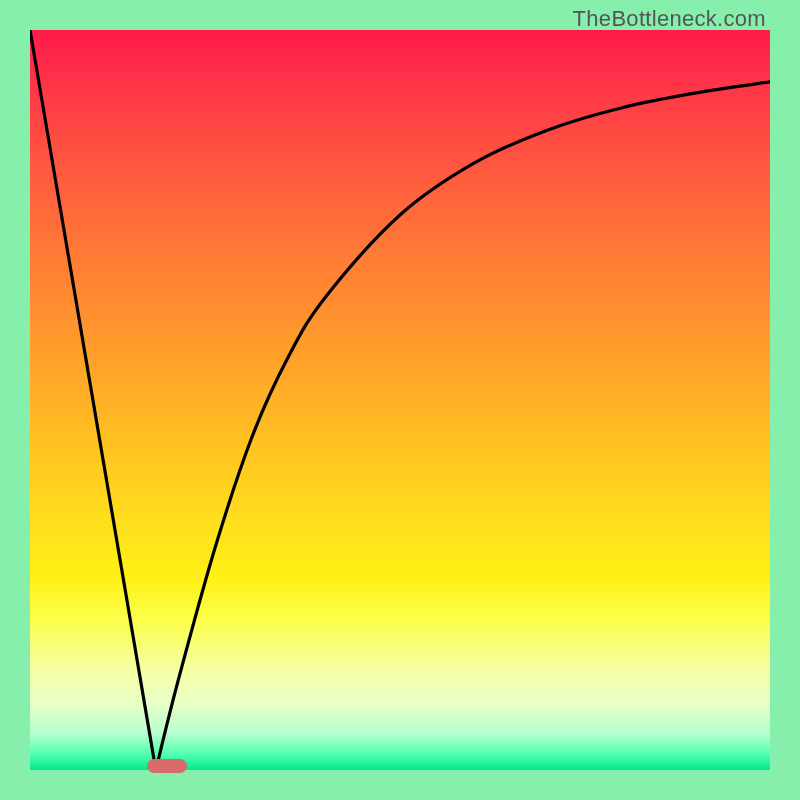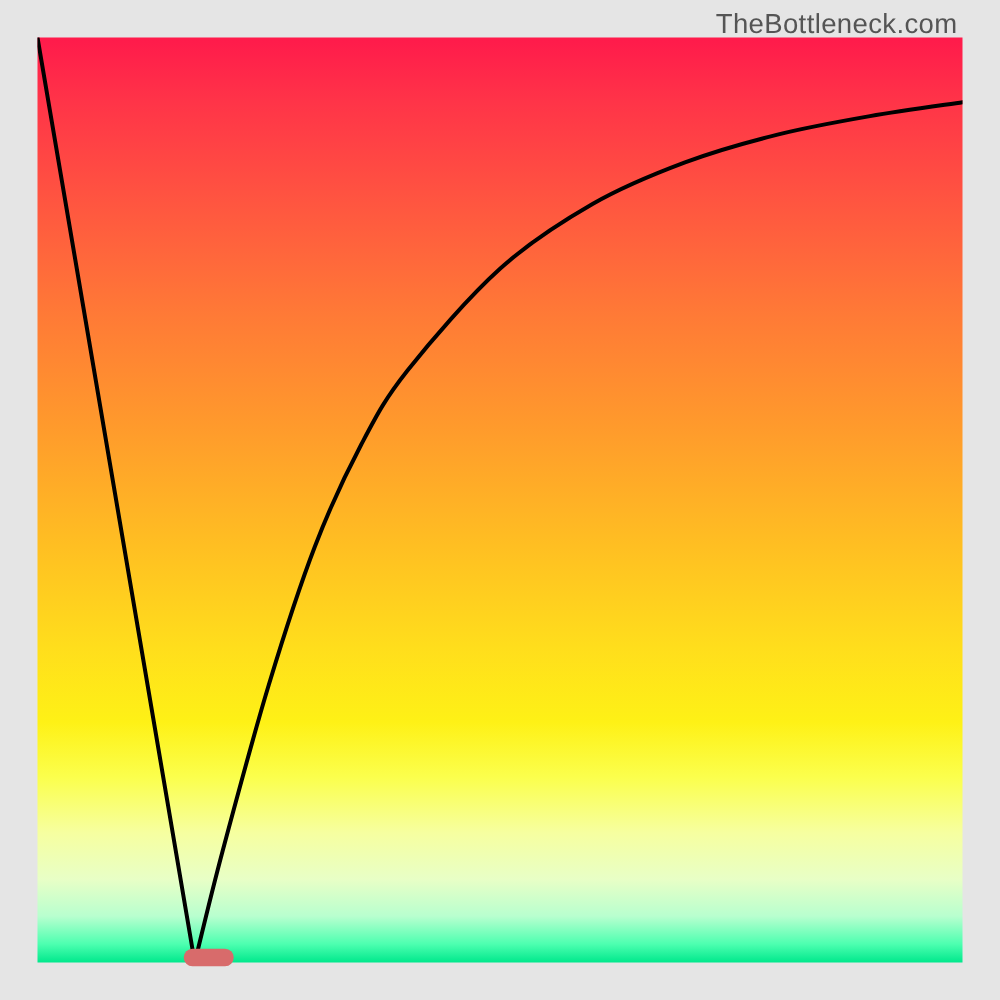--- a/index.html
+++ b/index.html
@@ -8,21 +8,21 @@
     width: 800px;
     height: 800px;
     overflow: hidden;
     background: #000;
     font-family: Arial, Helvetica, sans-serif;
   }
   .frame {
     position: relative;
     width: 800px;
     height: 800px;
-    background: #e5e5e5;
+    background: #86efac;
   }
   .plot-area {
     position: absolute;
     left: 30px;
     top: 30px;
     width: 740px;
     height: 740px;
     background: linear-gradient(
       to bottom,
       #ff1a4b 0%,

